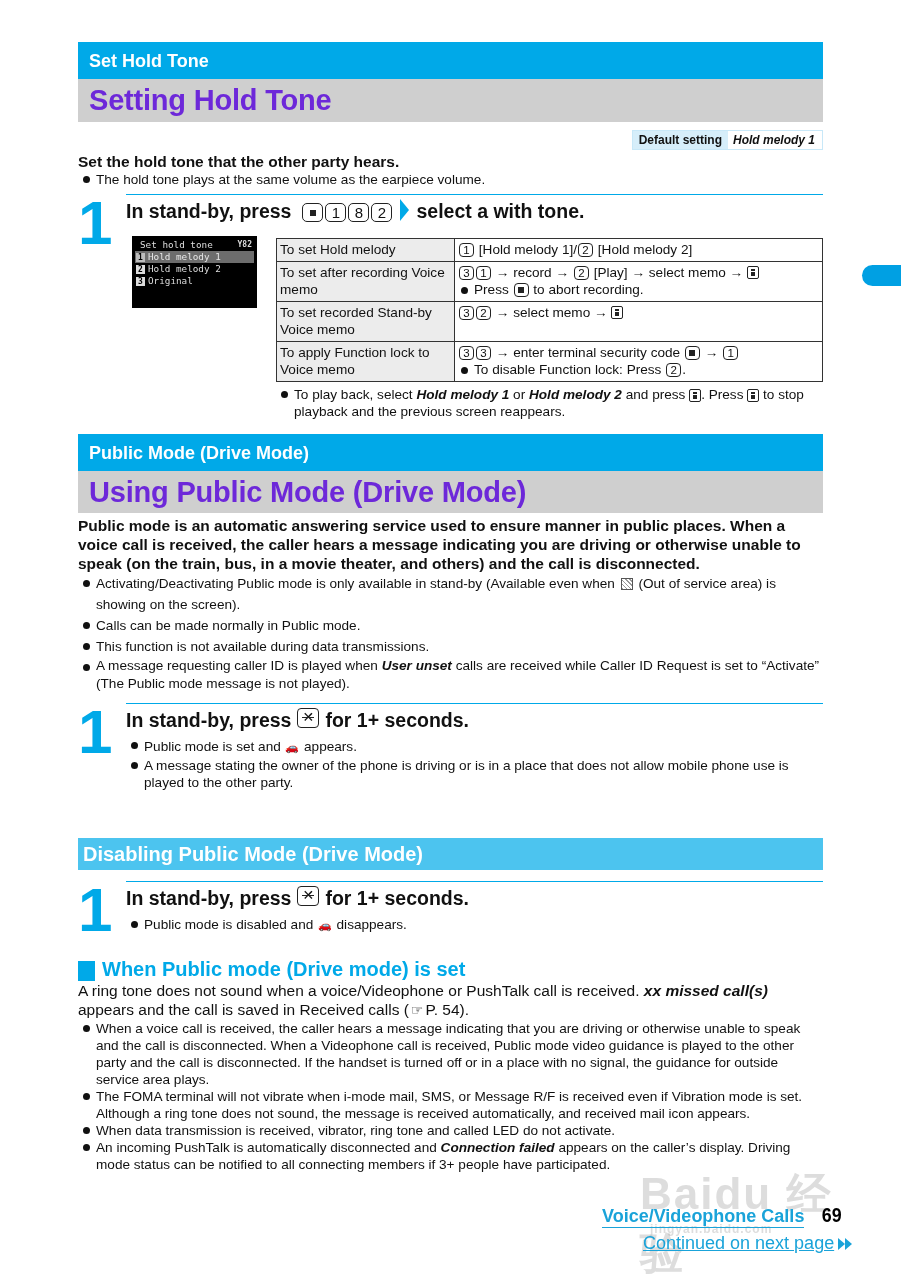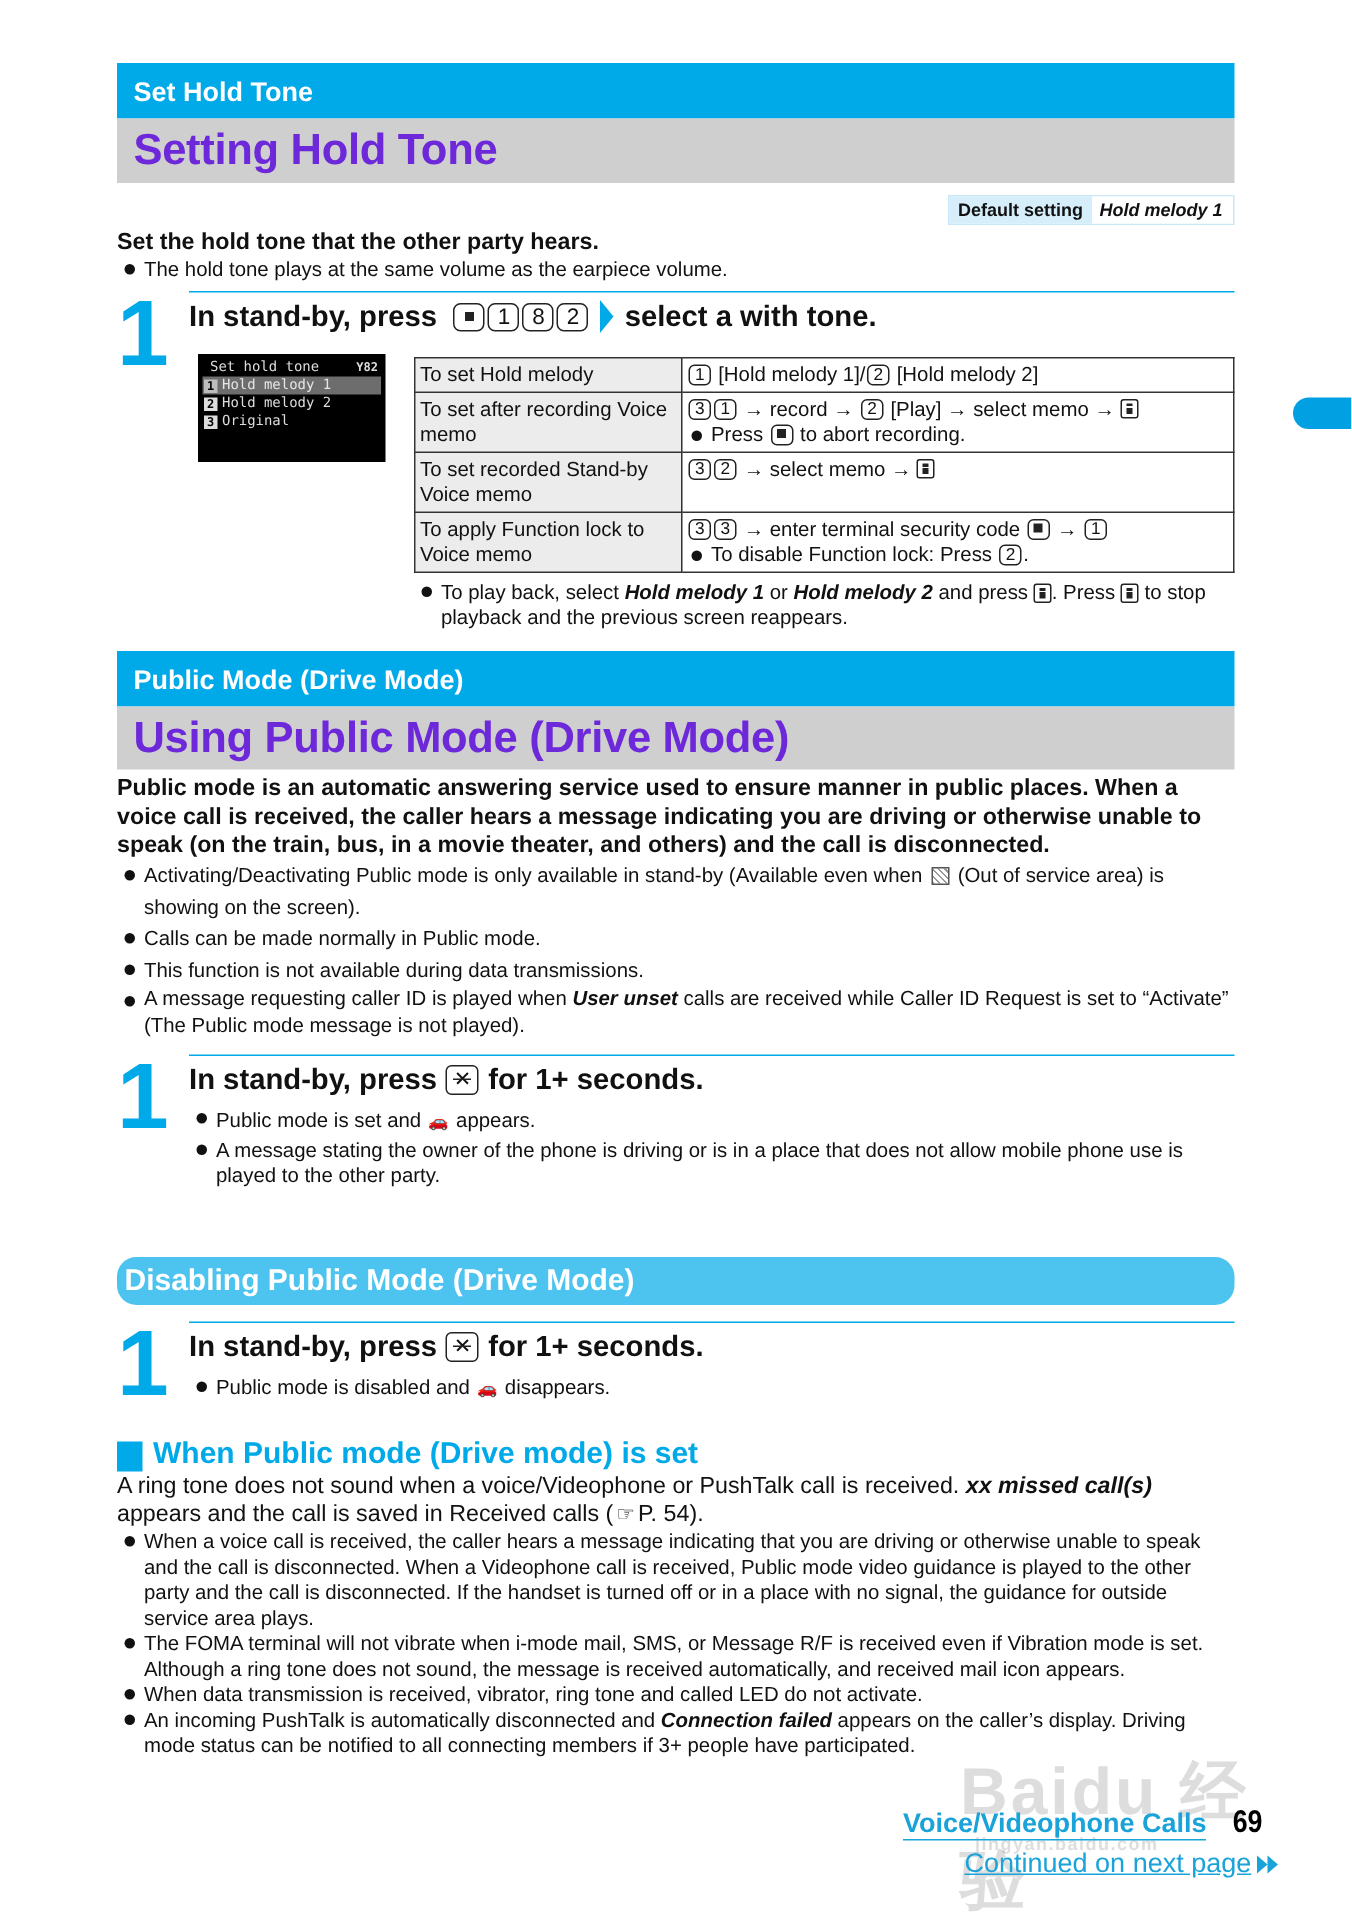--- a/index.html
+++ b/index.html
@@ -3,38 +3,38 @@
 <meta charset="utf-8">
 <style>
   * { box-sizing: border-box; margin: 0; padding: 0; }
   html, body { width: 901px; height: 1280px; background: #fff; overflow: hidden; }
   body { font-family: "Liberation Sans", sans-serif; color: #111; position: relative; }
 
   .page { position: absolute; left: 78px; top: 42px; width: 745px; }
 
   .cat-bar { background: #00a9e8; color: #fff; font-weight: bold; font-size: 18px; height: 37px; line-height: 39px; padding-left: 11px; }
   .title-bar { background: #cfcfcf; color: #6d28d9; font-weight: bold; font-size: 29px; height: 43px; line-height: 42px; padding-left: 11px; letter-spacing: -0.2px; }
-  .sub-bar { background: #4cc4ef; color: #fff; font-weight: bold; font-size: 20px; height: 32px; line-height: 32px; padding-left: 5px; border-radius: 13px; }
+  .sub-bar { background: #4cc4ef; color: #fff; font-weight: bold; font-size: 20px; height: 32px; line-height: 32px; padding-left: 5px; }
 
   .default-row { display: flex; justify-content: flex-end; margin-top: 8px; height: 20px; }
   .default-box { display: flex; border: 1px solid #c8e8f8; }
   .default-label { background: #d6eefa; font-weight: bold; font-size: 12px; padding: 0 6px; line-height: 18px; }
   .default-value { background: #fff; font-weight: bold; font-style: italic; font-size: 12px; padding: 0 7px 0 5px; line-height: 18px; }
 
   .lead { font-weight: bold; font-size: 15.5px; line-height: 19px; }
   .bullets { list-style: none; }
   .bullets li { position: relative; padding-left: 18px; font-size: 13.6px; line-height: 17px; }
   .bullets li::before { content: ""; position: absolute; left: 5px; top: 5px; width: 7px; height: 7px; border-radius: 50%; background: #111; }
   .bullets.loose li { line-height: 21px; }
   .bullets.loose li::before { top: 7px; }
 
   .step { position: relative; padding-left: 48px; }
   .step-rule { position: absolute; left: 48px; right: 0; top: 0; border-top: 1px solid #00a9e8; }
   .step-num { position: absolute; left: 0; top: 1px; font-weight: bold; font-size: 62px; line-height: 56px; color: #00a9e8; letter-spacing: -4px; font-family: "Liberation Sans", sans-serif; }
-  .step-title { font-weight: bold; font-size: 19.5px; line-height: 24px; padding-top: 5px; display: flex; align-items: center; gap: 4px; }
+  .step-title { font-weight: bold; font-size: 19.5px; line-height: 24px; padding-top: 5px; display: flex; align-items: flex-start; gap: 4px; }
 
   .key { display: inline-block; border: 1.3px solid #222; border-radius: 5px; height: 19px; min-width: 21px; font-size: 15px; font-weight: normal; line-height: 17px; text-align: center; vertical-align: middle; margin: 0 1px; }
   .key.small { height: 14px; min-width: 15px; font-size: 11.5px; line-height: 12px; border-radius: 4px; border-width: 1px; }
   .key-dot::after { content: ""; display: inline-block; width: 6px; height: 6px; background: #222; vertical-align: middle; margin-top: -2px; }
   .key-menu { display: inline-block; width: 12px; height: 13px; border: 1px solid #222; border-radius: 2px; vertical-align: middle; position: relative; background: #fff; }
   .key-menu::after { content: ""; position: absolute; left: 3px; top: 2px; width: 4px; height: 7px; background: linear-gradient(#222 0 2px, transparent 2px 3px, #222 3px 7px); }
   .arrow-tri { display: inline-block; width: 0; height: 0; border-top: 11px solid transparent; border-bottom: 11px solid transparent; border-left: 9px solid #00a9e8; margin: 0 3px; vertical-align: middle; }
   .star-key { display: inline-block; width: 22px; height: 20px; border: 1.5px solid #222; border-radius: 4px; position: relative; vertical-align: middle; margin: 0 2px; }
   .star-key::before { content: "✕"; position: absolute; left: 0; right: 0; top: 0; text-align: center; font-size: 14px; line-height: 17px; font-weight: normal; }
   .star-key::after { content: ""; position: absolute; left: 4px; right: 4px; top: 8px; border-top: 1.5px solid #222; }

